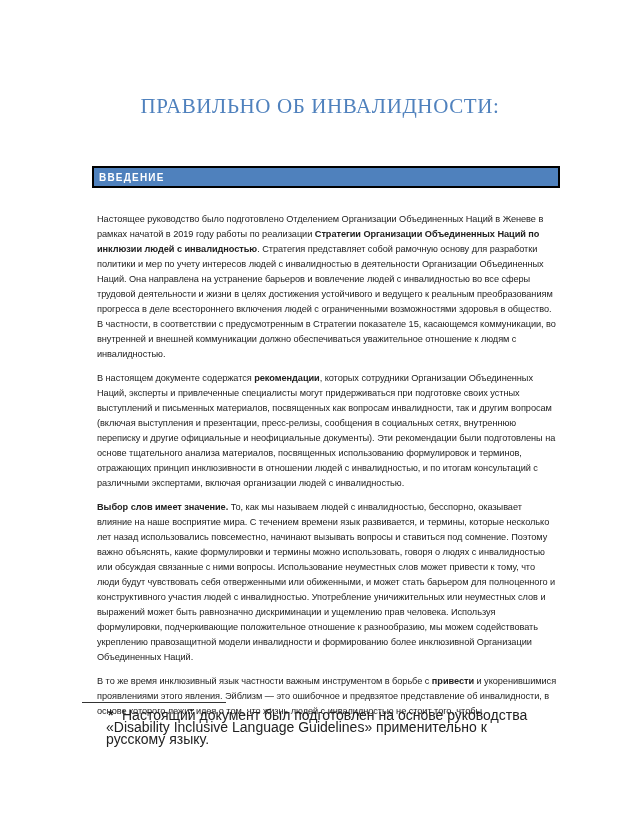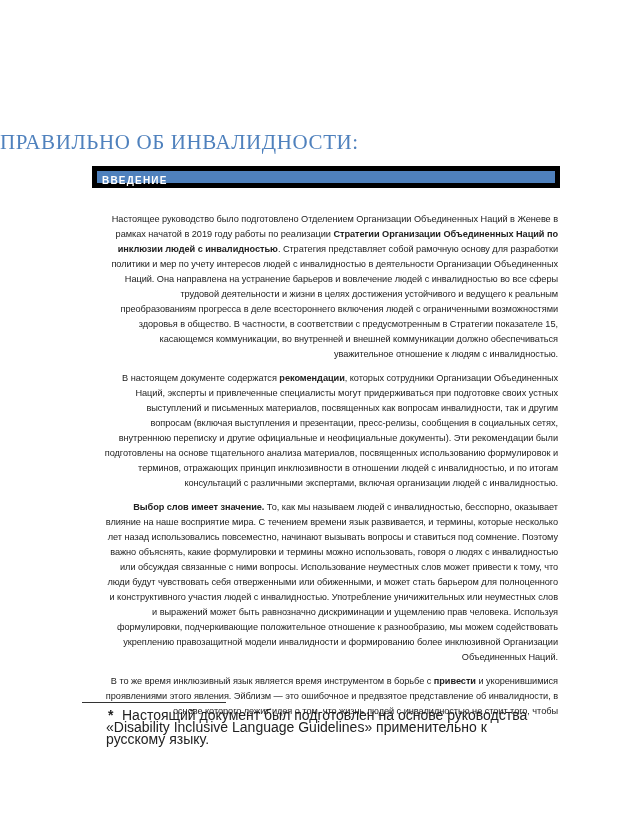--- a/index.html
+++ b/index.html
@@ -1,41 +1,41 @@
 <!DOCTYPE html>
 <html><head>
   <meta charset="utf-8">
   <style>
     html, body { margin: 0; padding: 0; background: #ffffff; }
     body { width: 640px; height: 828px; position: relative; overflow: hidden; font-family: "Liberation Sans", sans-serif; color: #222; }
-    .title { position: absolute; left: 0; width: 640px; top: 92px; font-family: "Liberation Serif", serif; color: #4f81bd; font-size: 21px; line-height: 28px; letter-spacing: 0.6px; margin-top: 36px; }
+    .title { position: absolute; left: 0; width: 640px; top: 92px; text-align: center; font-family: "Liberation Serif", serif; color: #4f81bd; font-size: 21px; line-height: 28px; letter-spacing: 0.6px; }
     .title sup { font-size: 12px; vertical-align: 6px; color: #4f81bd; }
-    .section-bar { position: absolute; left: 92px; top: 166px; width: 468px; height: 22px; background: #4f81bd; border: 5px solid #000000; box-sizing: border-box; }
+    .section-bar { position: absolute; left: 92px; top: 166px; width: 468px; height: 22px; background: #4f81bd; border: 2px solid #000000; box-sizing: border-box; }
     .section-bar span { position: absolute; left: 5px; top: 4px; color: #ffffff; font-size: 10px; font-weight: bold; letter-spacing: 1.2px; }
     .body { position: absolute; left: 96px; top: 212px; width: 462px; font-size: 9.2px; line-height: 15px; letter-spacing: -0.05px; text-align: left; }
-    .body p { margin: 0 0 9px 8px; text-align: right; }
+    .body p { margin: 0 0 9px 1px; }
     .body b { font-weight: bold; }
     .fn-rule { position: absolute; left: 82px; top: 702px; width: 144px; height: 1px; background: #333; }
     .footnote { position: absolute; left: 106px; top: 709px; width: 440px; font-size: 14px; line-height: 12px; }
     .footnote .mark { display: inline-block; width: 14px; font-weight: bold; margin-left: 2px; }
   </style>
 </head>
 <body>
 
 <div class="title">
   <div>ПРАВИЛЬНО ОБ ИНВАЛИДНОСТИ:</div>
 </div>
 
 <div class="section-bar">
   <span>ВВЕДЕНИЕ</span>
 </div>
 
 <div class="body">
   <p><span>Настоящее руководство было подготовлено Отделением Организации Объединенных Наций в Женеве в рамках начатой в 2019 году работы по реализации </span><b>Стратегии Организации Объединенных Наций по инклюзии людей с инвалидностью</b><span>. Стратегия представляет собой рамочную основу для разработки политики и мер по учету интересов людей с инвалидностью в деятельности Организации Объединенных Наций. Она направлена на устранение барьеров и вовлечение людей с инвалидностью во все сферы трудовой деятельности и жизни в целях достижения устойчивого и ведущего к реальным преобразованиям прогресса в деле всестороннего включения людей с ограниченными возможностями здоровья в общество. В частности, в соответствии с предусмотренным в Стратегии показателе 15, касающемся коммуникации, во внутренней и внешней коммуникации должно обеспечиваться уважительное отношение к людям с инвалидностью.</span></p>
   <p><span>В настоящем документе содержатся </span><b>рекомендации</b><span>, которых сотрудники Организации Объединенных Наций, эксперты и привлеченные специалисты могут придерживаться при подготовке своих устных выступлений и письменных материалов, посвященных как вопросам инвалидности, так и другим вопросам (включая выступления и презентации, пресс-релизы, сообщения в социальных сетях, внутреннюю переписку и другие официальные и неофициальные документы). Эти рекомендации были подготовлены на основе тщательного анализа материалов, посвященных использованию формулировок и терминов, отражающих принцип инклюзивности в отношении людей с инвалидностью, и по итогам консультаций с различными экспертами, включая организации людей с инвалидностью.</span></p>
   <p><b>Выбор слов имеет значение.</b><span> То, как мы называем людей с инвалидностью, бесспорно, оказывает влияние на наше восприятие мира. С течением времени язык развивается, и термины, которые несколько лет назад использовались повсеместно, начинают вызывать вопросы и ставиться под сомнение. Поэтому важно объяснять, какие формулировки и термины можно использовать, говоря о людях с инвалидностью или обсуждая связанные с ними вопросы. Использование неуместных слов может привести к тому, что люди будут чувствовать себя отверженными или обиженными, и может стать барьером для полноценного и конструктивного участия людей с инвалидностью. Употребление уничижительных или неуместных слов и выражений может быть равнозначно дискриминации и ущемлению прав человека. Используя формулировки, подчеркивающие положительное отношение к разнообразию, мы можем содействовать укреплению правозащитной модели инвалидности и формированию более инклюзивной Организации Объединенных Наций.</span></p>
-  <p><span>В то же время инклюзивный язык является время инструментом в борьбе с </span><b>привести</b><span> и укоренившимися проявлениями этого явления. Эйблизм — это ошибочное и предвзятое представление об инвалидности, в основе которого лежит идея о том, что жизнь людей с инвалидностью не стоит того, чтобы</span></p>
+  <p><span>В то же время инклюзивный язык частности важным инструментом в борьбе с </span><b>привести</b><span> и укоренившимися проявлениями этого явления. Эйблизм — это ошибочное и предвзятое представление об инвалидности, в основе которого лежит идея о том, что жизнь людей с инвалидностью не стоит того, чтобы</span></p>
 </div>
 
 <div class="fn-rule"></div>
 <div class="footnote">
   <span class="mark">*</span><span>Настоящий документ был подготовлен на основе руководства «Disability Inclusive Language Guidelines» применительно к русскому языку.</span>
 </div>
 
 </body></html>

